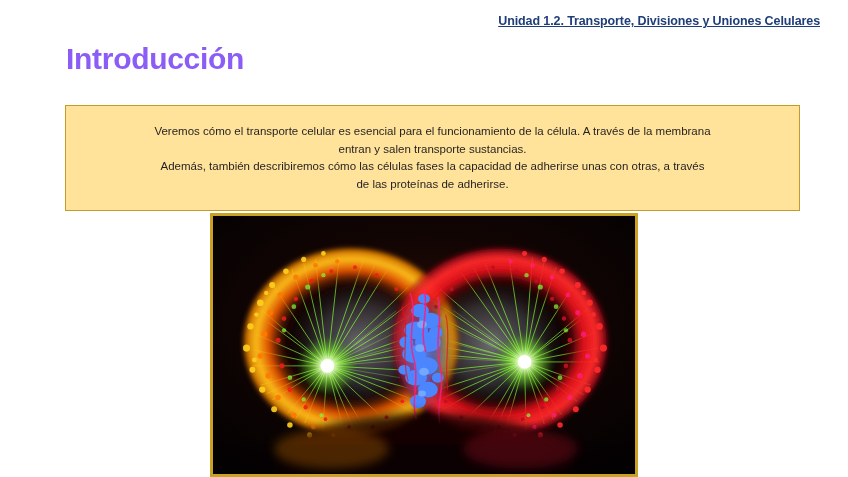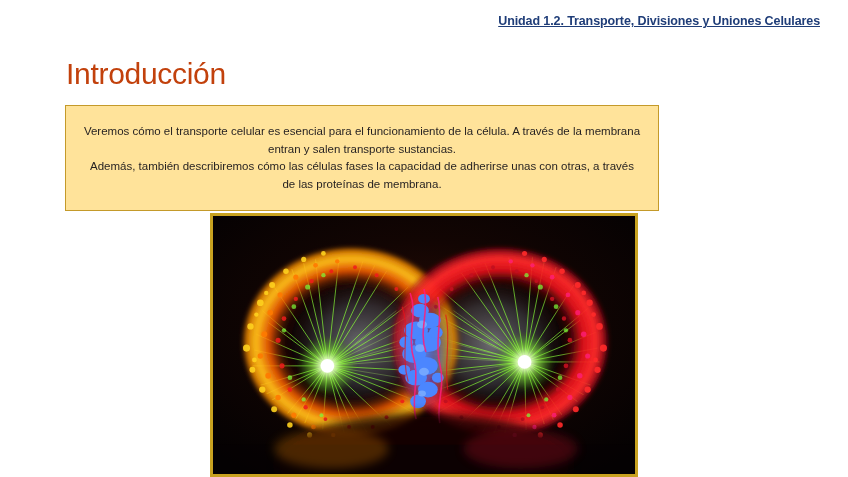--- a/index.html
+++ b/index.html
@@ -25,33 +25,33 @@
     color: #1f3d78;
     letter-spacing: -0.1px;
     white-space: nowrap;
     text-decoration: underline;
   }
 
   
   .slide-title {
     position: absolute;
     left: 66px;
-    top: 57px;
+    top: 42px;
     font-size: 30px;
-    font-weight: normal;
-    color: #c2410c;
+    font-weight: bold;
+    color: #8b5cf6;
     letter-spacing: -0.3px;
   }
 
   
   .intro-box {
     position: absolute;
     left: 65px;
     top: 105px;
-    width: 594px;
+    width: 735px;
     height: 106px;
     background: #ffe39a;
     border: 1px solid #c49a2a;
     box-sizing: border-box;
     display: flex;
     flex-direction: column;
     justify-content: center;
     align-items: center;
     padding: 2px 8px;
     box-sizing: border-box;
@@ -87,21 +87,21 @@
 <body>
 
 <div class="slide-header">Unidad 1.2. Transporte, Divisiones y Uniones Celulares</div>
 
 <div class="slide-title">Introducción</div>
 
 <div class="intro-box">
   <div class="intro-line">Veremos cómo el transporte celular es esencial para el funcionamiento de la célula. A través de la membrana</div>
   <div class="intro-line">entran y salen transporte sustancias.</div>
   <div class="intro-line">Además, también describiremos cómo las células fases la capacidad de adherirse unas con otras, a través</div>
-  <div class="intro-line">de las proteínas de membrana.</div>
+  <div class="intro-line">de las proteínas de adherirse.</div>
 </div>
 
 <div class="figure-frame">
   <svg class="figure-canvas" viewBox="0 0 428 264" preserveAspectRatio="none">
     <defs>
       <radialGradient id="bgGlow" cx="50%" cy="42%" r="72%">
         <stop offset="0%" stop-color="#2a0c06"></stop>
         <stop offset="45%" stop-color="#120503"></stop>
         <stop offset="100%" stop-color="#030102"></stop>
       </radialGradient>

